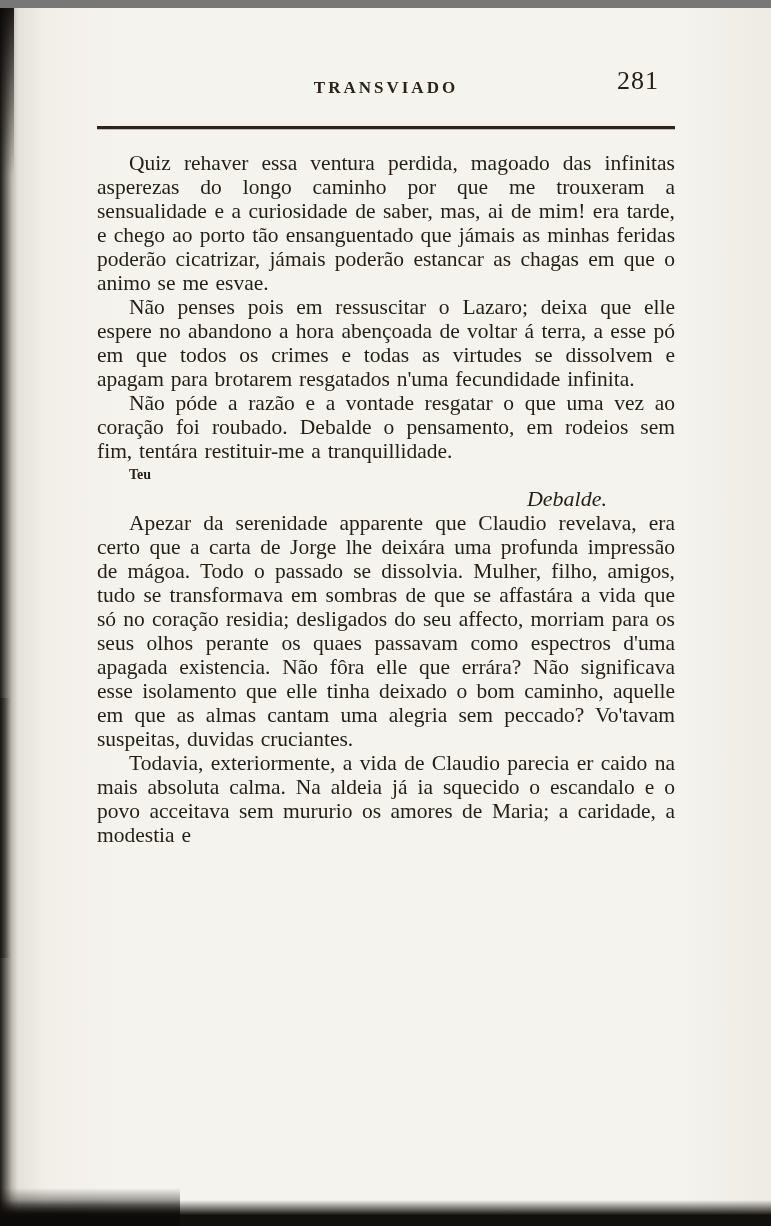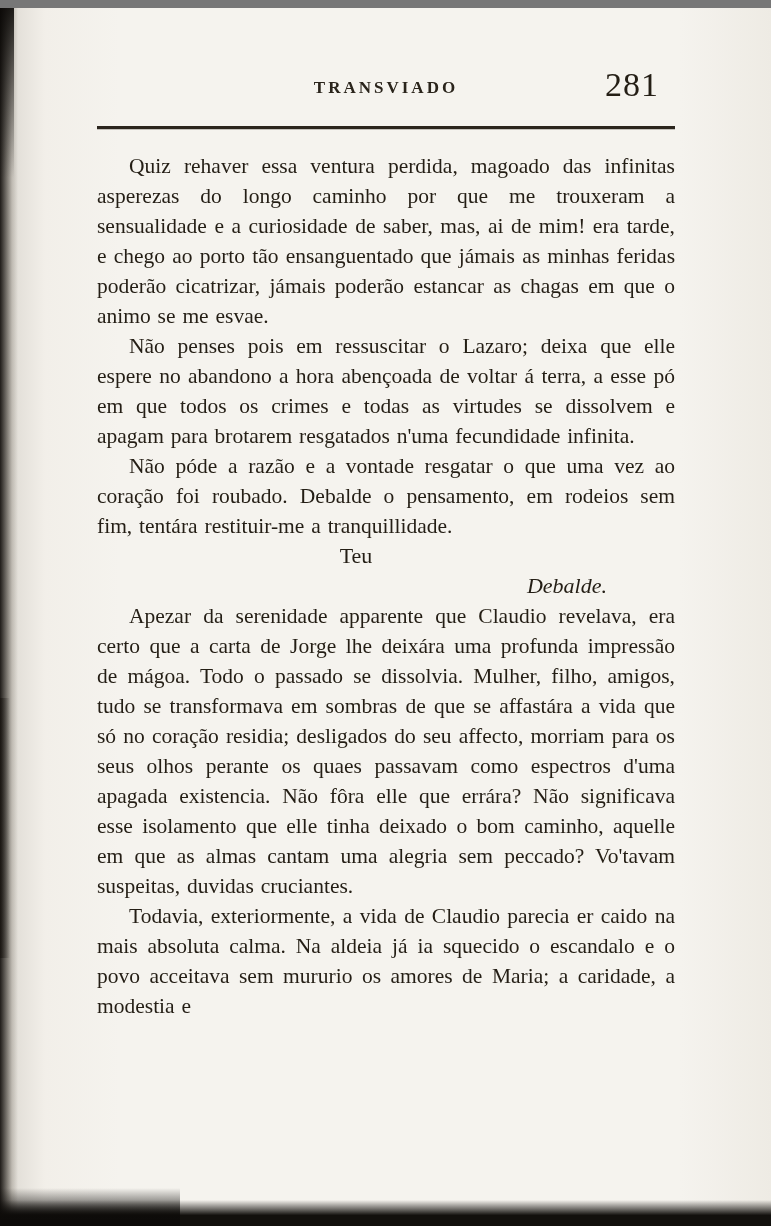--- a/index.html
+++ b/index.html
@@ -46,43 +46,43 @@
 
   .header { position: relative; height: 44px; }
   .running-title {
     position: absolute; left: 0; right: 0; top: 12px;
     text-align: center;
     font-size: 17px; font-weight: bold; letter-spacing: 3px;
     color: #2a241b;
   }
   .page-number {
     position: absolute; right: 16px; top: 0;
-    font-size: 34px; letter-spacing: 1px; color: #241e15;
+    font-size: 26px; letter-spacing: 1px; color: #241e15;
   }
   .header-rule {
     height: 3px; background: #2b251d; margin-top: 16px;
     box-shadow: 0 1px 0 rgba(43,37,29,0.25);
   }
 
   .body-text {
     margin-top: 22px;
     font-size: 21.5px;
-    line-height: 30px;
+    line-height: 24px;
     text-align: justify;
     word-spacing: 1.5px;
   }
   .body-text p { margin: 0; text-indent: 32px; }
 
   .signature-closing {
     margin: 28px 0 0 0;
-    text-align: center;
+    text-align: left;
     padding-right: 92px;
-    font-weight: normal;
+    font-weight: bold;
     text-indent: 0;
-    font-size: 22px;
+    font-size: 14px;
   }
   .signature-name {
     margin: 27px 0 25px 0;
     text-align: right;
     padding-right: 68px;
     font-style: italic;
     text-indent: 0;
     font-size: 22px;
   }
 </style>

